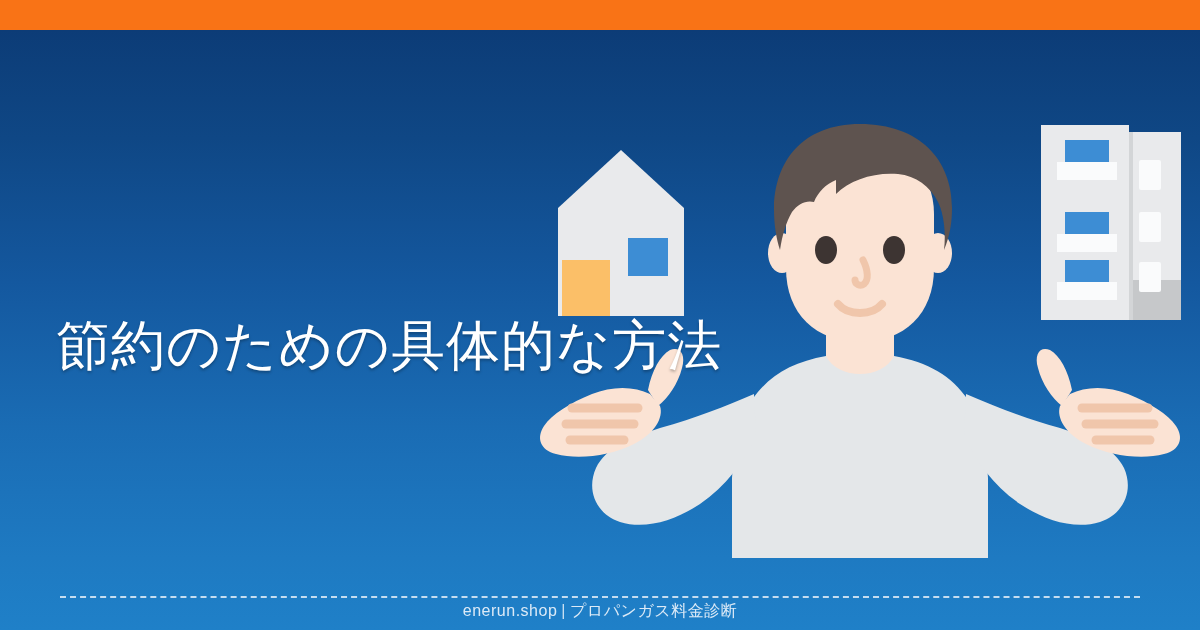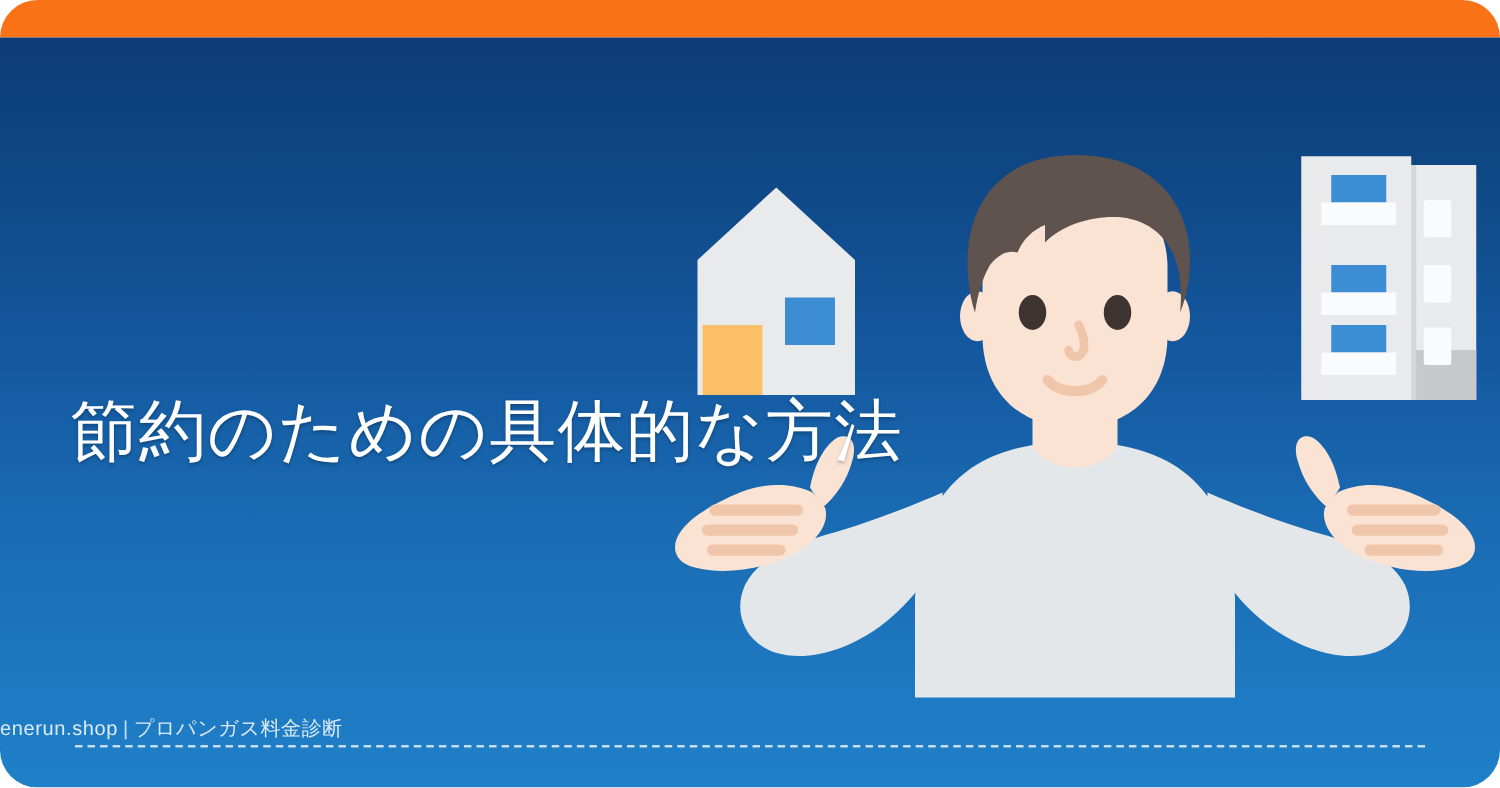--- a/index.html
+++ b/index.html
@@ -8,21 +8,20 @@
     background: #ffffff;
   }
   * { box-sizing: border-box; }
 
   .canvas {
     position: relative;
     width: 1200px;
     height: 630px;
     overflow: hidden;
     font-family: "Liberation Sans", "DejaVu Sans", sans-serif;
-    border-radius: 30px;
   }
 
   
   .topbar {
     position: absolute;
     left: 0; top: 0;
     width: 1200px;
     height: 30px;
     background: #f97316;
   }
@@ -89,22 +88,23 @@
     top: 566px;
     width: 1080px;
     height: 0;
     border-top: 2px dashed #cfe3f3;
     opacity: 0.95;
     z-index: 30;
   }
   .footer-text {
     position: absolute;
     left: 0;
-    top: 543px;
-    width: 1200px;
+    top: 571px;
+    width: 1200px;
+    text-align: center;
     font-size: 16px;
     color: #dceaf7;
     letter-spacing: 0.5px;
     z-index: 31;
     white-space: nowrap;
   }
   .footer-text .sep { margin: 0 4px; opacity: .9; }
 </style>
 </head>
 <body>

